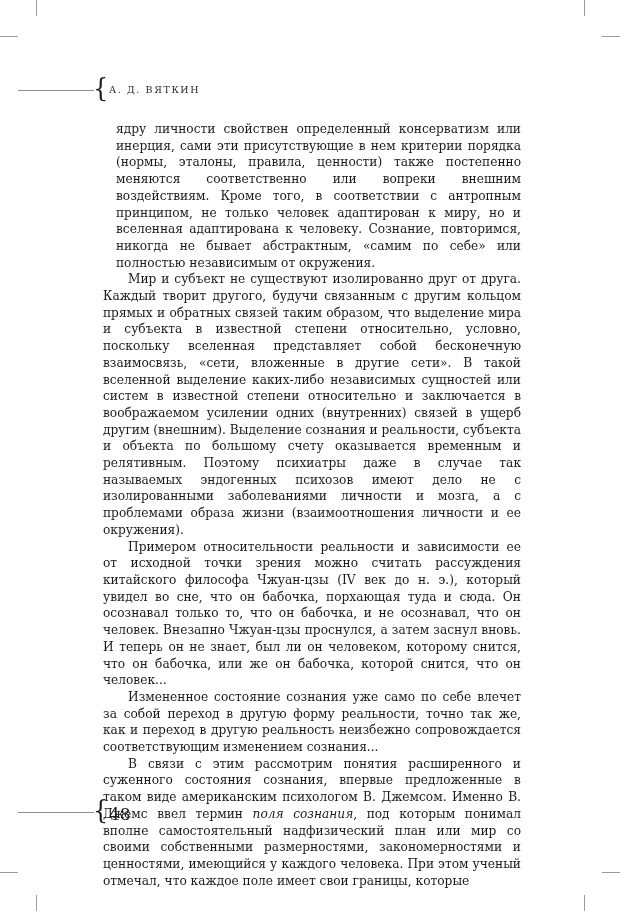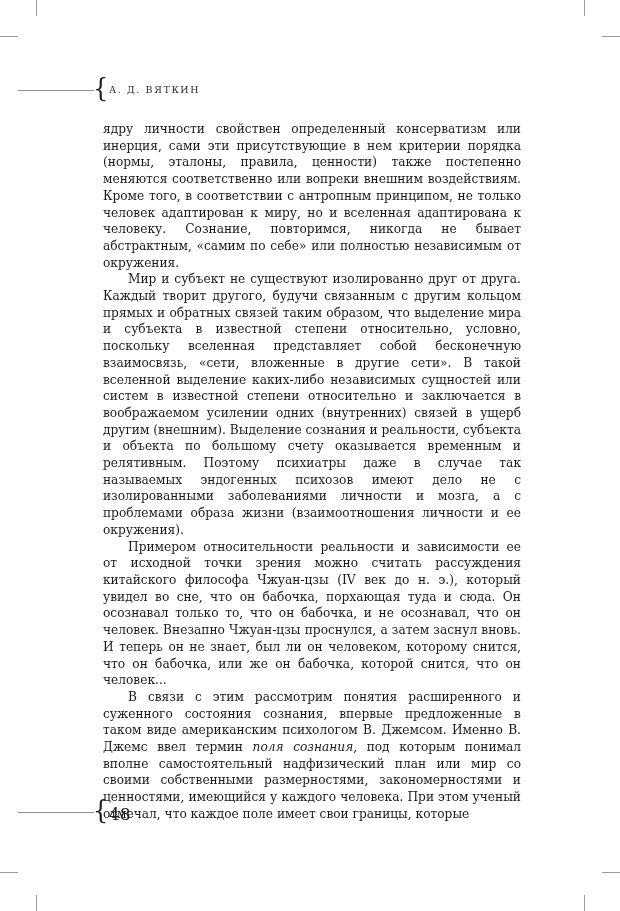--- a/index.html
+++ b/index.html
@@ -64,20 +64,21 @@
     color: #1b1b1b;
     text-align: justify;
   }
   .textblock p {
     margin: 0;
     padding: 0;
     text-indent: 25px;
   }
   .textblock p.no-indent {
     text-indent: 0;
+    margin-left: 13px;
   }
   .textblock em {
   }
 
   
   .footer-rule {
     position: absolute;
     left: 18px; top: 812px;
     width: 76px; height: 1px;
     background: #8f8f8f;
@@ -112,20 +113,21 @@
   <div class="crop br-v"></div>
 
   <div class="header-rule"></div>
   <div class="header-brace">{</div>
   <div class="header-author">А. Д. ВЯТКИН</div>
 
   <div class="textblock">
     <p class="no-indent">ядру личности свойствен определенный консерватизм или инерция, сами эти присутствующие в нем критерии порядка (нормы, эталоны, правила, ценности) также постепенно меняются соответственно или вопреки внешним воздействиям. Кроме того, в соответствии с антропным принципом, не только человек адаптирован к миру, но и вселенная адаптирована к человеку. Сознание, повторимся, никогда не бывает абстрактным, «самим по себе» или полностью независимым от окружения.</p>
     <p>Мир и субъект не существуют изолированно друг от друга. Каждый творит другого, будучи связанным с другим кольцом прямых и обратных связей таким образом, что выделение мира и субъекта в известной степени относительно, условно, поскольку вселенная представляет собой бесконечную взаимосвязь, «сети, вложенные в другие сети». В такой вселенной выделение каких-либо независимых сущностей или систем в известной степени относительно и заключается в воображаемом усилении одних (внутренних) связей в ущерб другим (внешним). Выделение сознания и реальности, субъекта и объекта по большому счету оказывается временным и релятивным. Поэтому психиатры даже в случае так называемых эндогенных психозов имеют дело не с изолированными заболеваниями личности и мозга, а с проблемами образа жизни (взаимоотношения личности и ее окружения).</p>
     <p>Примером относительности реальности и зависимости ее от исходной точки зрения можно считать рассуждения китайского философа Чжуан-цзы (IV век до н. э.), который увидел во сне, что он бабочка, порхающая туда и сюда. Он осознавал только то, что он бабочка, и не осознавал, что он человек. Внезапно Чжуан-цзы проснулся, а затем заснул вновь. И теперь он не знает, был ли он человеком, которому снится, что он бабочка, или же он бабочка, которой снится, что он человек...</p>
+    <p>Измененное состояние сознания уже само по себе влечет за собой переход в другую форму реальности, точно так же, как и переход в другую реальность неизбежно сопровождается соответствующим изменением сознания...</p>
     <p><span>В связи с этим рассмотрим понятия расширенного и суженного состояния сознания, впервые предложенные в таком виде американским психологом В. Джемсом. Именно В. Джемс ввел термин </span><em>поля сознания</em><span>, под которым понимал вполне самостоятельный надфизический план или мир со своими собственными размерностями, закономерностями и ценностями, имеющийся у каждого человека. При этом ученый отмечал, что каждое поле имеет свои границы, которые</span></p>
   </div>
 
   <div class="footer-rule"></div>
   <div class="footer-brace">{</div>
   <div class="footer-pagenum">48</div>
 
 </div>
 
 </body></html>

